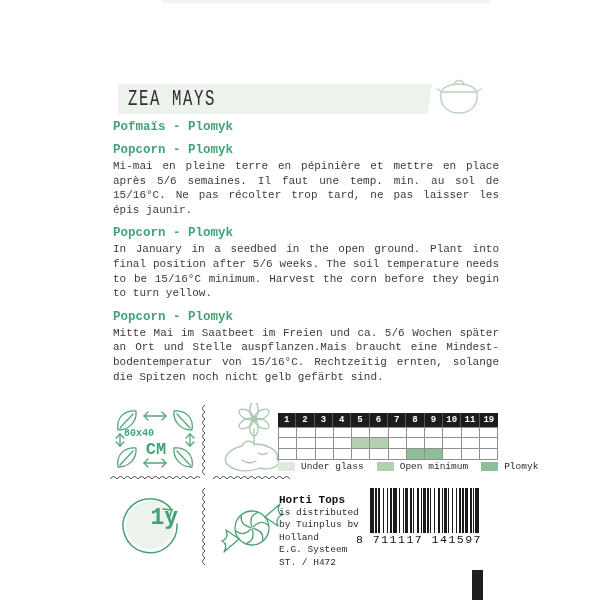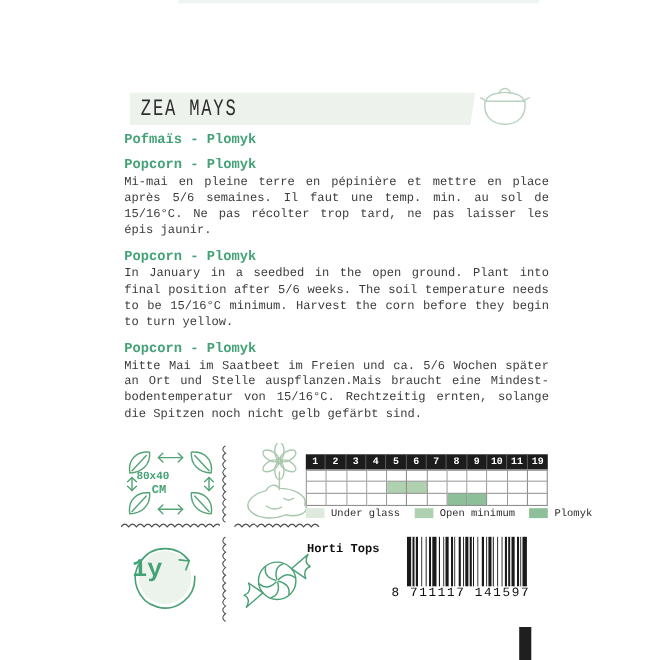--- a/index.html
+++ b/index.html
@@ -19,41 +19,41 @@
 
   
   .sections{left:113px;top:120px;width:386px;}
   .section{margin-bottom:9px;}
   .section h3{margin:0 0 2px 0;font-size:12.5px;line-height:14px;font-weight:700;color:#44a277;}
   .section p{margin:0;font-size:11px;line-height:14.6px;color:#3c3c3c;text-align:justify;}
 
   
   .spacing{left:112px;top:406px;width:86px;height:66px;}
   .spacing-val{left:124px;top:428px;width:36px;text-align:left;font-size:10px;font-weight:700;color:#44a277;}
-  .spacing-unit{left:138px;top:440px;width:36px;text-align:left;font-size:11px;font-weight:700;color:#44a277;}
+  .spacing-unit{left:138px;top:440px;width:36px;text-align:center;font-size:17px;font-weight:700;color:#44a277;}
   .flower{left:214px;top:403px;}
 
   
   .cal{left:278px;top:413px;width:220px;}
   .cal-head{display:grid;grid-template-columns:repeat(12,1fr);height:14px;background:#1c1c1c;}
   .cal-head-cell{color:#fff;font-size:9px;font-weight:700;display:flex;align-items:center;
                  justify-content:center;border-right:1px solid #555;}
   .cal-head-cell:last-child{border-right:none;}
   .cal-body{border-left:1px solid #8f8f8f;}
   .cal-row{display:grid;grid-template-columns:repeat(12,1fr);height:11px;}
   .cal-cell{border-right:1px solid #8f8f8f;border-bottom:1px solid #8f8f8f;background:#fff;}
   .cal-row:first-child .cal-cell{border-top:1px solid #8f8f8f;}
   .cal-legend{left:278px;top:461px;width:226px;display:flex;align-items:flex-end;
               font-size:9.5px;color:#2c2c2c;white-space:nowrap;}
   .legend-item{display:flex;align-items:center;margin-right:13px;}
   .legend-swatch{width:17px;height:9px;margin-right:6px;}
 
   
   .oneyear{left:120px;top:492px;width:64px;height:64px;}
-  .oneyear-label{left:120px;top:505px;width:58px;text-align:left;font-size:23px;font-weight:700;color:#44a277;}
+  .oneyear-label{left:120px;top:505px;width:58px;text-align:right;font-size:23px;font-weight:700;color:#44a277;}
   .candy{left:212px;top:492px;}
   .dist{left:279px;top:493px;width:90px;color:#2c2c2c;}
   .dist-name{font-size:11px;font-weight:700;line-height:14px;color:#111;}
   .dist-line{font-size:9.5px;line-height:12.4px;}
 
   
   .barcode{left:356px;top:488px;width:126px;height:60px;}
   .bars{position:absolute;left:14px;top:0;width:110px;height:45px;font-size:0;}
   .bars span{display:inline-block;height:100%;}
   .bc-digits{position:absolute;left:0;top:45px;width:126px;display:flex;
@@ -270,20 +270,27 @@
         <path d="M1,-1 Q9,-9 16,-3" transform="rotate(240)"></path>
         <path d="M1,-1 Q9,-9 16,-3" transform="rotate(300)"></path>
       </g>
       <path d="M53,25 L68,12 C65,17 66,21 70,23 C65,25 64,29 66,34 Z"></path>
       <path d="M27,47 L12,60 C15,55 14,51 10,49 C15,47 16,43 14,38 Z"></path>
     </svg>
   </div>
 
   <div class="abs dist">
     <div class="dist-name">Horti Tops</div>
+    <div>
+        <div class="dist-line">is distributed</div>
+        <div class="dist-line">by Tuinplus bv</div>
+        <div class="dist-line">Holland</div>
+        <div class="dist-line">E.G. Systeem</div>
+        <div class="dist-line">ST. / H472</div>
+      </div>
   </div>
 
   <div class="abs barcode">
     <div class="bars"><span style="width: 3.57143%; background: rgb(26, 26, 26);"></span><span style="width: 1.19048%; background: rgb(255, 255, 255);"></span><span style="width: 1.19048%; background: rgb(26, 26, 26);"></span><span style="width: 1.19048%; background: rgb(255, 255, 255);"></span><span style="width: 2.38095%; background: rgb(26, 26, 26);"></span><span style="width: 2.38095%; background: rgb(255, 255, 255);"></span><span style="width: 1.19048%; background: rgb(26, 26, 26);"></span><span style="width: 2.38095%; background: rgb(255, 255, 255);"></span><span style="width: 1.19048%; background: rgb(26, 26, 26);"></span><span style="width: 1.19048%; background: rgb(255, 255, 255);"></span><span style="width: 2.38095%; background: rgb(26, 26, 26);"></span><span style="width: 1.19048%; background: rgb(255, 255, 255);"></span><span style="width: 3.57143%; background: rgb(26, 26, 26);"></span><span style="width: 1.19048%; background: rgb(255, 255, 255);"></span><span style="width: 1.19048%; background: rgb(26, 26, 26);"></span><span style="width: 2.38095%; background: rgb(255, 255, 255);"></span><span style="width: 1.19048%; background: rgb(26, 26, 26);"></span><span style="width: 1.19048%; background: rgb(255, 255, 255);"></span><span style="width: 2.38095%; background: rgb(26, 26, 26);"></span><span style="width: 2.38095%; background: rgb(255, 255, 255);"></span><span style="width: 1.19048%; background: rgb(26, 26, 26);"></span><span style="width: 1.19048%; background: rgb(255, 255, 255);"></span><span style="width: 1.19048%; background: rgb(26, 26, 26);"></span><span style="width: 2.38095%; background: rgb(255, 255, 255);"></span><span style="width: 2.38095%; background: rgb(26, 26, 26);"></span><span style="width: 1.19048%; background: rgb(255, 255, 255);"></span><span style="width: 1.19048%; background: rgb(26, 26, 26);"></span><span style="width: 1.19048%; background: rgb(255, 255, 255);"></span><span style="width: 2.38095%; background: rgb(26, 26, 26);"></span><span style="width: 1.19048%; background: rgb(255, 255, 255);"></span><span style="width: 1.19048%; background: rgb(26, 26, 26);"></span><span style="width: 1.19048%; background: rgb(255, 255, 255);"></span><span style="width: 1.19048%; background: rgb(26, 26, 26);"></span><span style="width: 2.38095%; background: rgb(255, 255, 255);"></span><span style="width: 1.19048%; background: rgb(26, 26, 26);"></span><span style="width: 2.38095%; background: rgb(255, 255, 255);"></span><span style="width: 2.38095%; background: rgb(26, 26, 26);"></span><span style="width: 1.19048%; background: rgb(255, 255, 255);"></span><span style="width: 1.19048%; background: rgb(26, 26, 26);"></span><span style="width: 1.19048%; background: rgb(255, 255, 255);"></span><span style="width: 2.38095%; background: rgb(26, 26, 26);"></span><span style="width: 1.19048%; background: rgb(255, 255, 255);"></span><span style="width: 1.19048%; background: rgb(26, 26, 26);"></span><span style="width: 2.38095%; background: rgb(255, 255, 255);"></span><span style="width: 1.19048%; background: rgb(26, 26, 26);"></span><span style="width: 2.38095%; background: rgb(255, 255, 255);"></span><span style="width: 1.19048%; background: rgb(26, 26, 26);"></span><span style="width: 1.19048%; background: rgb(255, 255, 255);"></span><span style="width: 2.38095%; background: rgb(26, 26, 26);"></span><span style="width: 1.19048%; background: rgb(255, 255, 255);"></span><span style="width: 1.19048%; background: rgb(26, 26, 26);"></span><span style="width: 1.19048%; background: rgb(255, 255, 255);"></span><span style="width: 2.38095%; background: rgb(26, 26, 26);"></span><span style="width: 2.38095%; background: rgb(255, 255, 255);"></span><span style="width: 1.19048%; background: rgb(26, 26, 26);"></span><span style="width: 1.19048%; background: rgb(255, 255, 255);"></span><span style="width: 1.19048%; background: rgb(26, 26, 26);"></span><span style="width: 1.19048%; background: rgb(255, 255, 255);"></span><span style="width: 3.57143%; background: rgb(26, 26, 26);"></span></div>
     <div class="bc-digits">
       <span>8</span>
       <span>711117</span>
       <span>141597</span>
     </div>
   </div>

